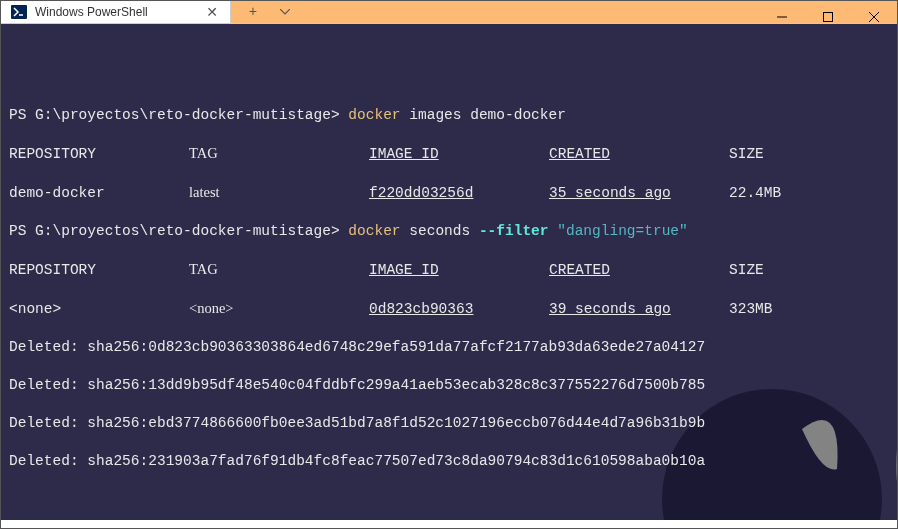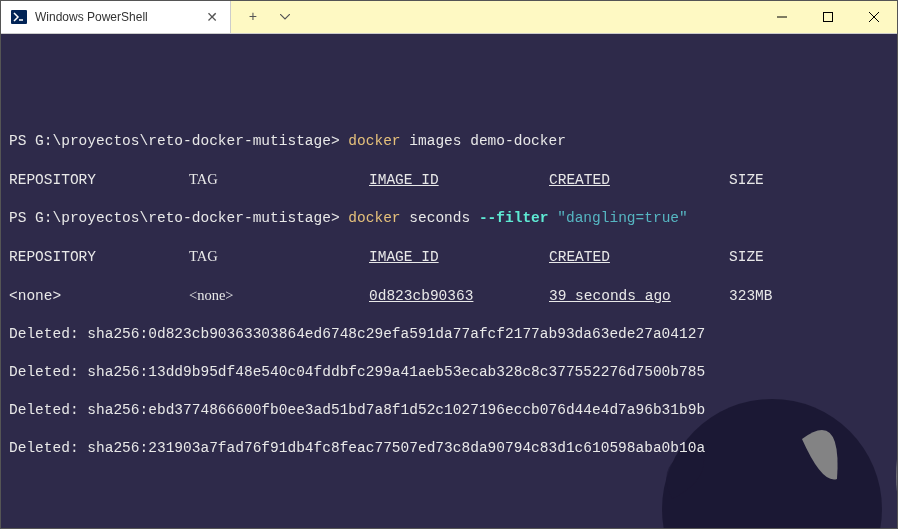--- a/index.html
+++ b/index.html
@@ -5,22 +5,22 @@
     * { margin: 0; padding: 0; box-sizing: border-box; }
     body {
       width: 898px;
       height: 529px;
       font-family: Consolas, 'Courier New', monospace;
       background: #fff;
       overflow: hidden;
       border: 1px solid #555;
     }
     .titlebar {
-      height: 33px;
-      background: #fef9c3;
+      height: 23px;
+      background: #fdba74;
       display: flex;
       align-items: stretch;
       border-bottom: 1px solid #ccc;
     }
     .tab {
       display: flex;
       align-items: center;
       padding: 0 10px;
       background: #fff;
       border-right: 1px solid #ccc;
@@ -73,21 +73,21 @@
       height: 32px;
       display: flex;
       align-items: center;
       justify-content: center;
       cursor: pointer;
       font-family: 'Segoe UI', sans-serif;
     }
     .terminal {
       background: #2e2a4a;
       height: calc(529px - 33px);
-      padding: 22px 8px;
+      padding: 6px 8px;
       font-size: 14.5px;
       line-height: 19px;
       color: #e8e8e8;
       white-space: pre;
       position: relative;
       overflow: hidden;
     }
     .wallpaper {
       position: absolute;
       right: -30px;
@@ -161,20 +161,21 @@
     <svg viewBox="0 0 320 320">
       <circle cx="130" cy="200" r="110" fill="#1b1833"></circle>
       <path d="M 160 130 Q 200 100 195 170 Q 180 175 160 130 Z" fill="#888"></path>
       <path d="M 255 150 Q 290 130 280 230 Q 250 215 255 150 Z" fill="#888"></path>
       <path d="M 30 190 Q 10 150 60 140 Q 70 170 30 190" fill="#1b1833" opacity="0.7"></path>
     </svg>
   </div>
   <div class="term-content">
 <span class="line"><span class="white">PS G:\proyectos\reto-docker-mutistage&gt;</span> <span class="yellow">docker</span><span class="white"> images demo-docker</span></span>
 <span class="line"><span class="col c1">REPOSITORY</span><span class="col c2">TAG</span><span class="col c3">IMAGE ID</span><span class="col c4">CREATED</span><span>SIZE</span></span>
+<span class="line"><span class="col c1">demo-docker</span><span class="col c2">latest</span><span class="col c3">f220dd03256d</span><span class="col c4">35 seconds ago</span><span>22.4MB</span></span>
 <span class="line"><span class="white">PS G:\proyectos\reto-docker-mutistage&gt;</span> <span class="yellow">docker</span><span class="white"> seconds </span><span class="gray">--filter </span><span class="cyan">"dangling=true"</span></span>
 <span class="line"><span class="col c1">REPOSITORY</span><span class="col c2">TAG</span><span class="col c3">IMAGE ID</span><span class="col c4">CREATED</span><span>SIZE</span></span>
 <span class="line"><span class="col c1">&lt;none&gt;</span><span class="col c2">&lt;none&gt;</span><span class="col c3">0d823cb90363</span><span class="col c4">39 seconds ago</span><span>323MB</span></span>
 <span class="line">Deleted: sha256:0d823cb90363303864ed6748c29efa591da77afcf2177ab93da63ede27a04127</span>
 <span class="line">Deleted: sha256:13dd9b95df48e540c04fddbfc299a41aeb53ecab328c8c377552276d7500b785</span>
 <span class="line">Deleted: sha256:ebd3774866600fb0ee3ad51bd7a8f1d52c1027196eccb076d44e4d7a96b31b9b</span>
 <span class="line">Deleted: sha256:231903a7fad76f91db4fc8feac77507ed73c8da90794c83d1c610598aba0b10a</span>
 
 
 

